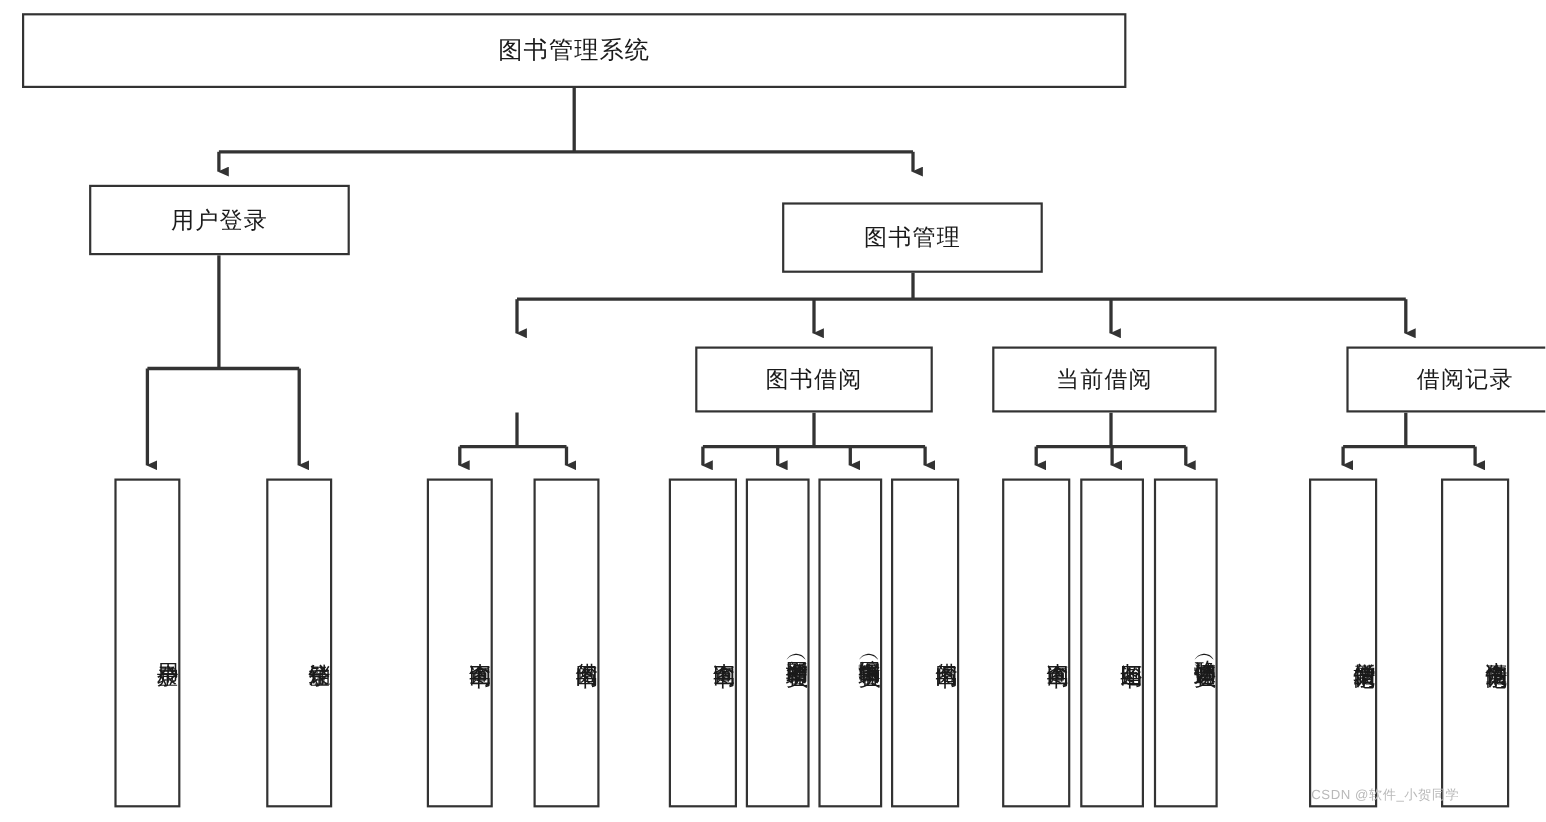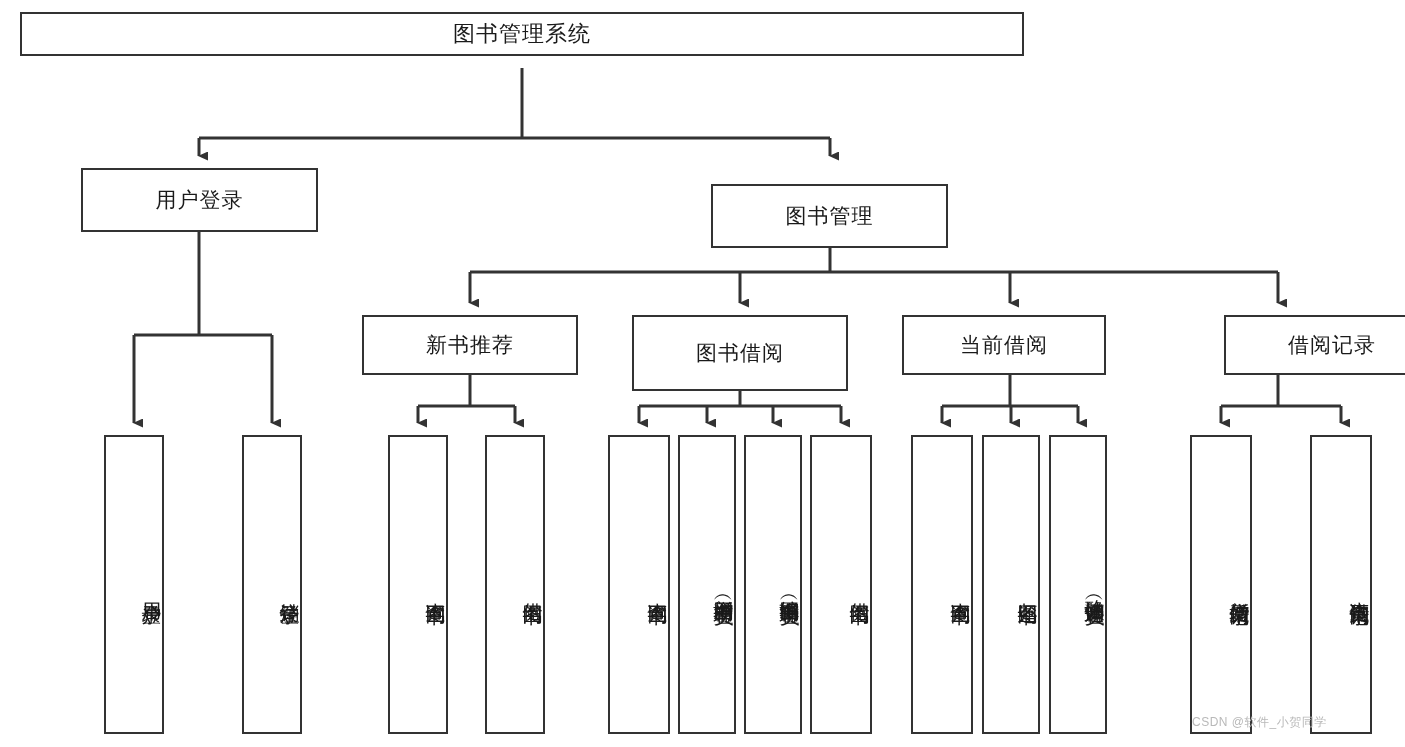--- a/index.html
+++ b/index.html
@@ -52,34 +52,34 @@
     justify-content: center;
     padding-top: 8px;
   }
   .node .label {
     display: block;
   }
   .node.vert .label {
     white-space: nowrap;
   }
   #node-root {
-    left: 20px;  top: 12px;  width: 1004px; height: 44px;
+    left: 20px;  top: 12px;  width: 1004px; height: 68px;
     font-size: 22px;
   }
   #node-user-login {
     left: 81px;  top: 168px; width: 237px; height: 64px;
   }
   #node-book-manage {
     left: 711px; top: 168px; width: 237px; height: 64px; margin-top: 16px;
   }
   #node-new-book-rec {
     left: 362px;  top: 315px; width: 216px; height: 60px;
   }
   #node-book-borrow {
-    left: 632px;  top: 315px; width: 216px; height: 76px; font-family: Liberation Mono, monospace;
+    left: 632px;  top: 315px; width: 216px; height: 60px; font-family: Liberation Mono, monospace;
   }
   #node-current-borrow {
     left: 902px;  top: 315px; width: 204px; height: 60px;
   }
   #node-borrow-record {
     left: 1224px; top: 315px; width: 216px; height: 60px;
   }
   .leaf {
     top: 435px;
     height: 299px;
@@ -168,23 +168,20 @@
     <span class="label">图书管理系统</span>
   </div>
 
   <div class="node horiz" id="node-user-login">
     <span class="label">用户登录</span>
   </div>
   <div class="node horiz" id="node-book-manage">
     <span class="label">图书管理</span>
   </div>
 
-  <div class="node horiz" id="node-new-book-rec">
-    <span class="label">新书推荐</span>
-  </div>
   <div class="node horiz" id="node-book-borrow">
     <span class="label">图书借阅</span>
   </div>
   <div class="node horiz" id="node-current-borrow">
     <span class="label">当前借阅</span>
   </div>
   <div class="node horiz" id="node-borrow-record">
     <span class="label">借阅记录</span>
   </div>
 

